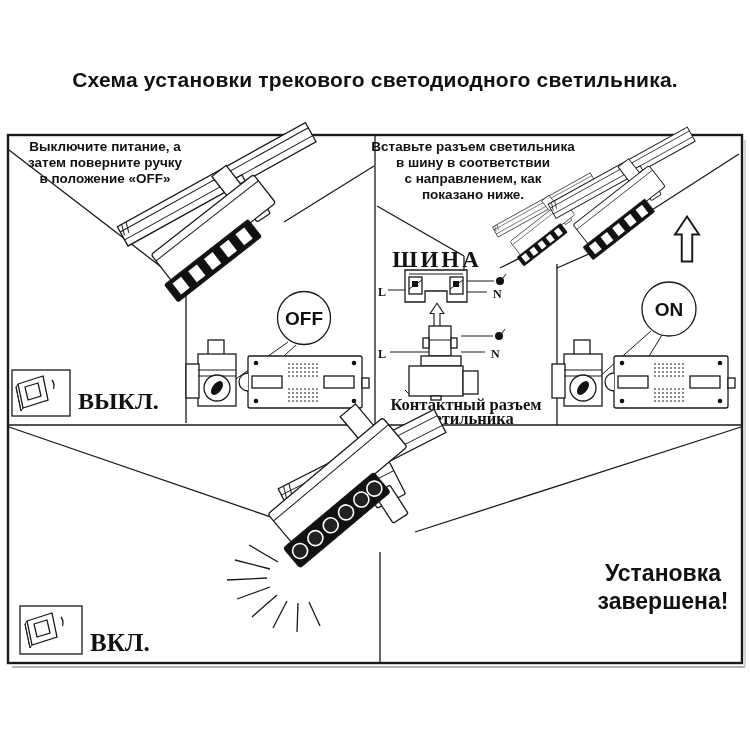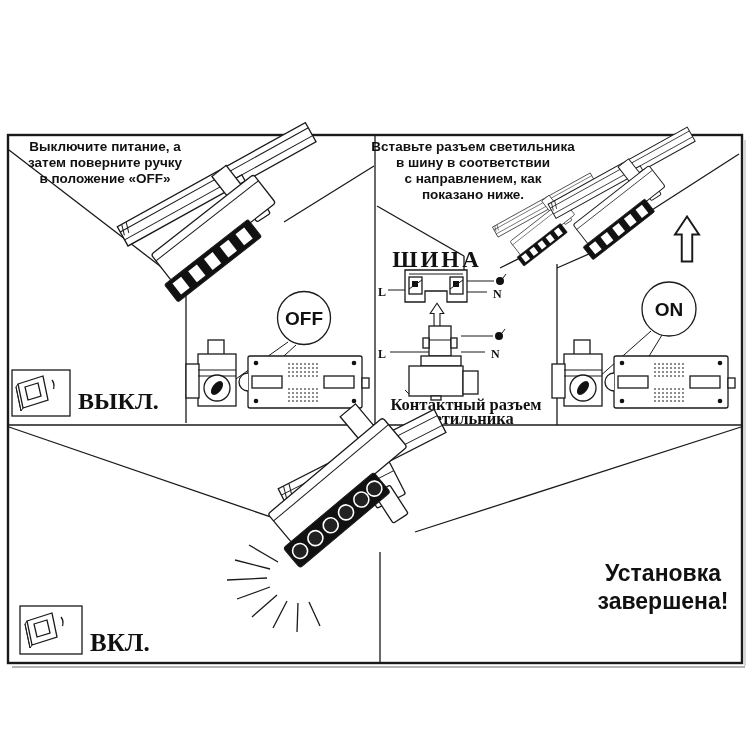--- a/index.html
+++ b/index.html
@@ -14,20 +14,21 @@
   .ln{stroke:#1a1a1a;stroke-width:1.3;fill:none;}
   .ln-thin{stroke:#1a1a1a;stroke-width:1;fill:none;}
   .box{stroke:#1a1a1a;stroke-width:1.3;fill:#fff;}
   .blk{fill:#111;stroke:#1a1a1a;}
 </style>
 </head>
 <body>
 
 <div class="page">
 
+  <div class="title">Схема установки трекового светодиодного светильника.</div>
 
   <svg width="750" height="750" viewBox="0 0 750 750">
     <defs>
 
       <g id="lampscene">
         <g transform="translate(0,106) rotate(-29)">
           <rect class="box" x="0" y="-22" width="215" height="22"></rect>
           <line class="ln-thin" x1="0" y1="-16" x2="215" y2="-16"></line>
           <line class="ln-thin" x1="0" y1="-7" x2="215" y2="-7"></line>
           <line class="ln-thin" x1="5" y1="-22" x2="2" y2="-11"></line>

